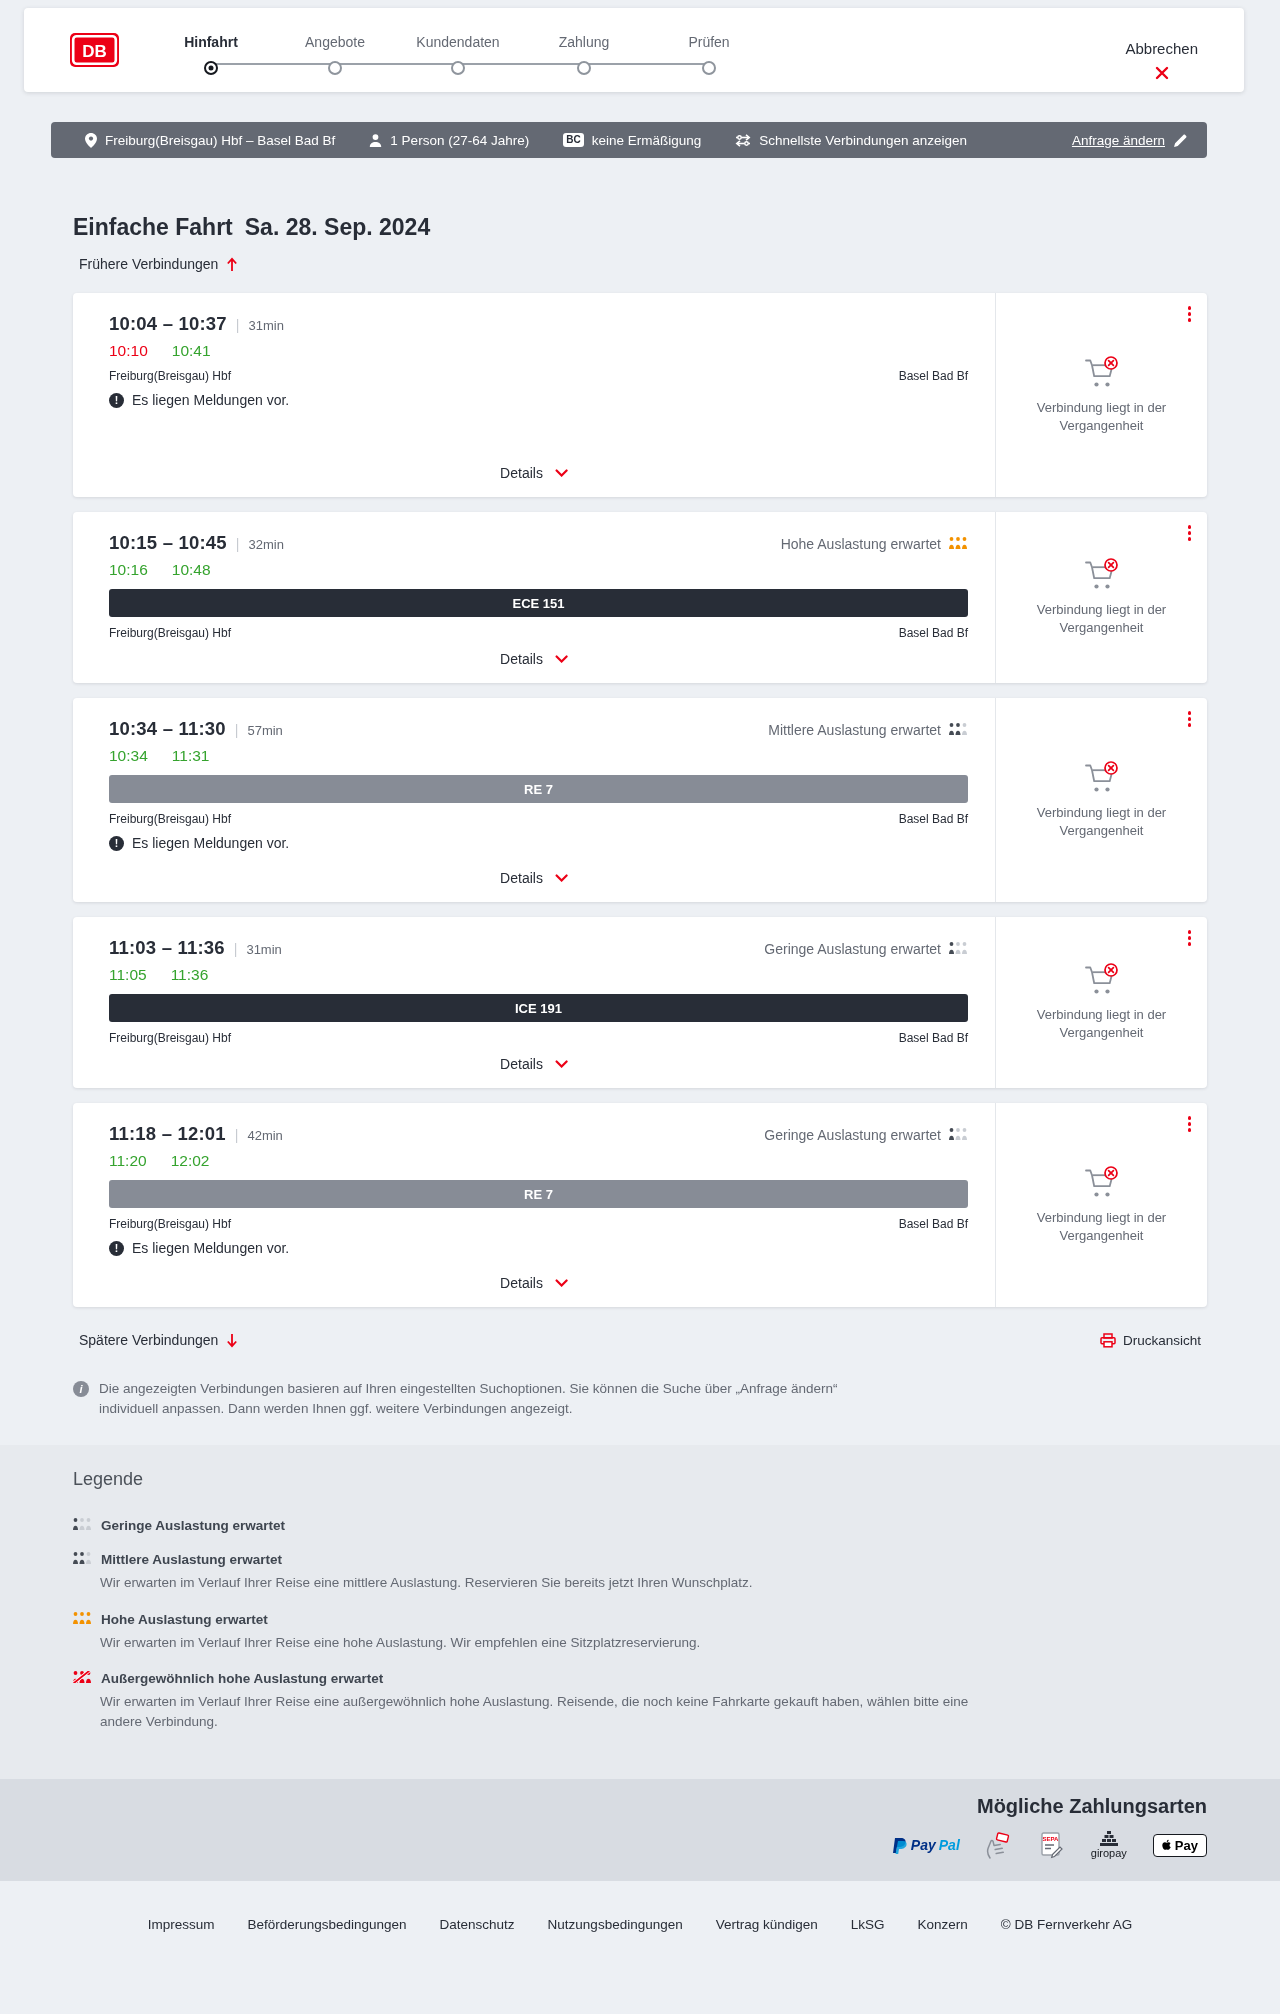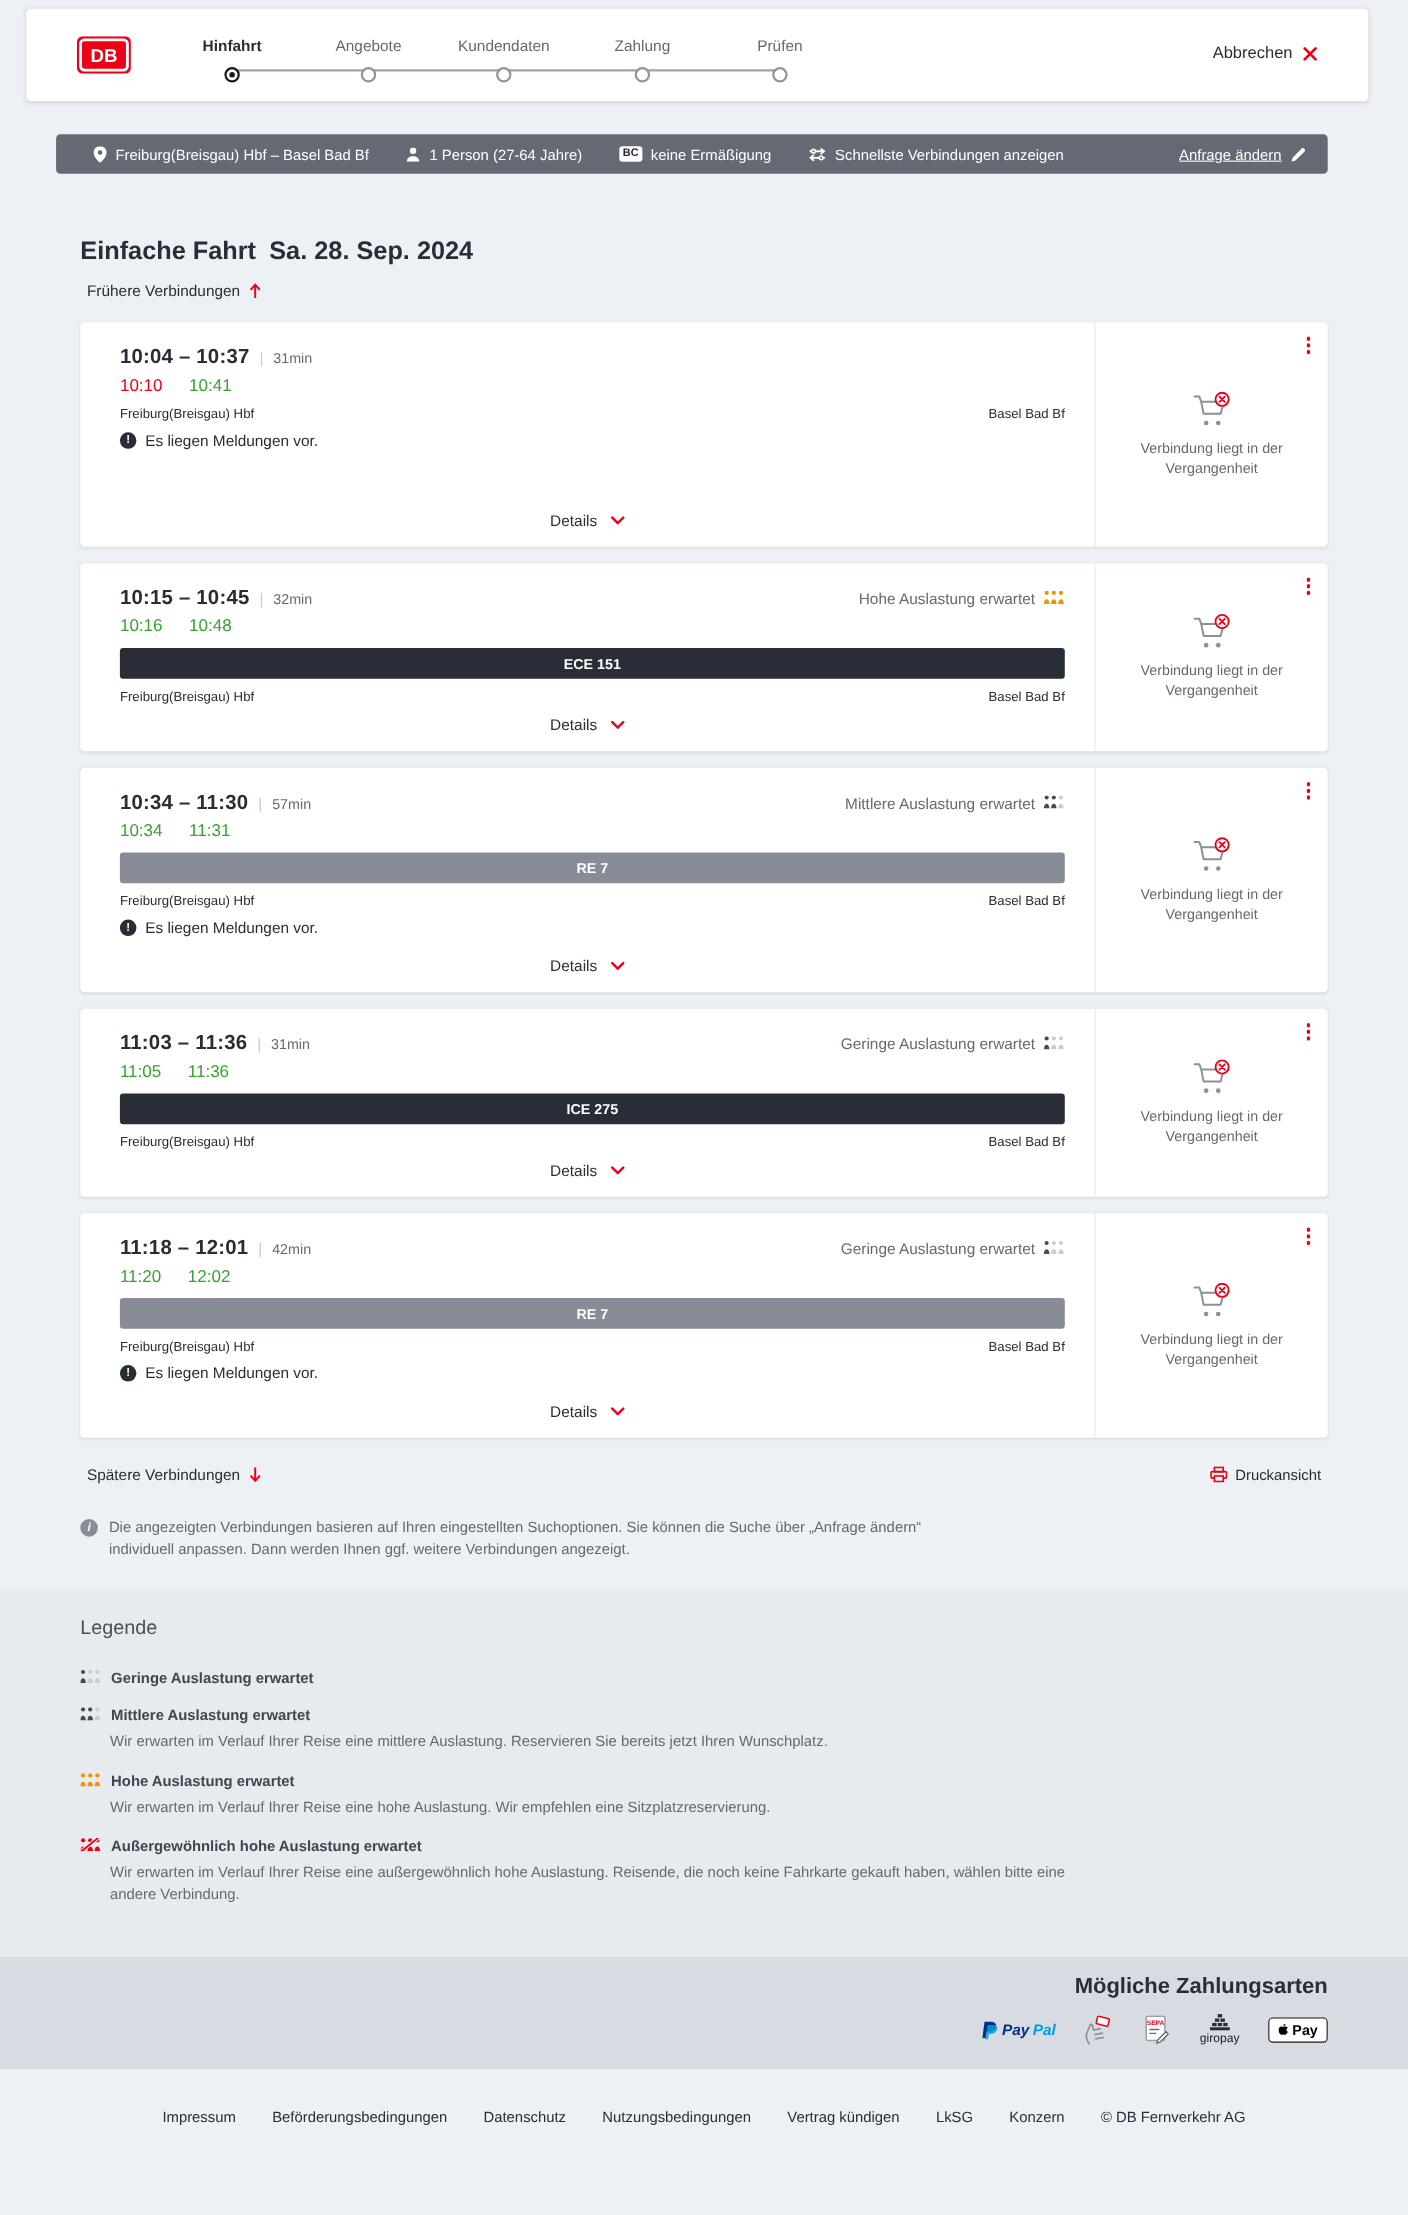--- a/index.html
+++ b/index.html
@@ -26,20 +26,21 @@
   }
   .step.active .circ { border-color:#16191f; }
   .step.active .circ::after {
     content:""; position:absolute; left:50%; top:50%; transform:translate(-50%,-50%);
     width:5px; height:5px; border-radius:50%; background:#16191f;
   }
   .cancel {
     position:absolute; right:40px; top:31px; display:flex; align-items:center; gap:9px;
     background:none; border:none; font-size:15px; color:#282d37; cursor:pointer;
     font-family:inherit;
+    flex-direction:column;
   }
   
   .summary-bar {
     margin:30px 0 0 51px; width:1156px; height:36px; background:#646973; border-radius:4px;
     color:#fff; display:flex; align-items:center; font-size:13.5px; padding:0 14px 0 34px;
   }
   .sum-item { display:flex; align-items:center; gap:8px; margin-right:34px; white-space:nowrap; }
   .bc-badge { background:#fff; color:#282d37; font-weight:bold; font-size:10px; border-radius:3px; padding:2px 3px; line-height:1; }
   .change-btn {
     margin-left:auto; display:flex; align-items:center; gap:9px; background:none; border:none;
@@ -366,21 +367,21 @@
                   <circle cx="15.5" cy="2" r="1.9" fill="#c9cdd3"></circle>
                   <path d="M13 12c0-2.8 1.1-4.3 2.5-4.3s2.5 1.5 2.5 4.3z" fill="#c9cdd3"></path>
                 </svg></span>
         </div>
       </div>
       <div class="actuals">
         <span class="actual ontime">11:05</span>
         <span class="actual ontime">11:36</span>
       </div>
       <div class="train-bar" style="background: rgb(40, 45, 55);">
-        <span>ICE 275</span>
+        <span>ICE 191</span>
       </div>
       <div class="stations">
         <span>Freiburg(Breisgau) Hbf</span>
         <span>Basel Bad Bf</span>
       </div>
 
       <button class="details-btn">
         <span>Details</span>
         <svg width="13" height="8" viewBox="0 0 13 8">
               <path d="M1.5 1.5l5 5 5-5" fill="none" stroke="#ec0016" stroke-width="2.2" stroke-linecap="round"></path>

